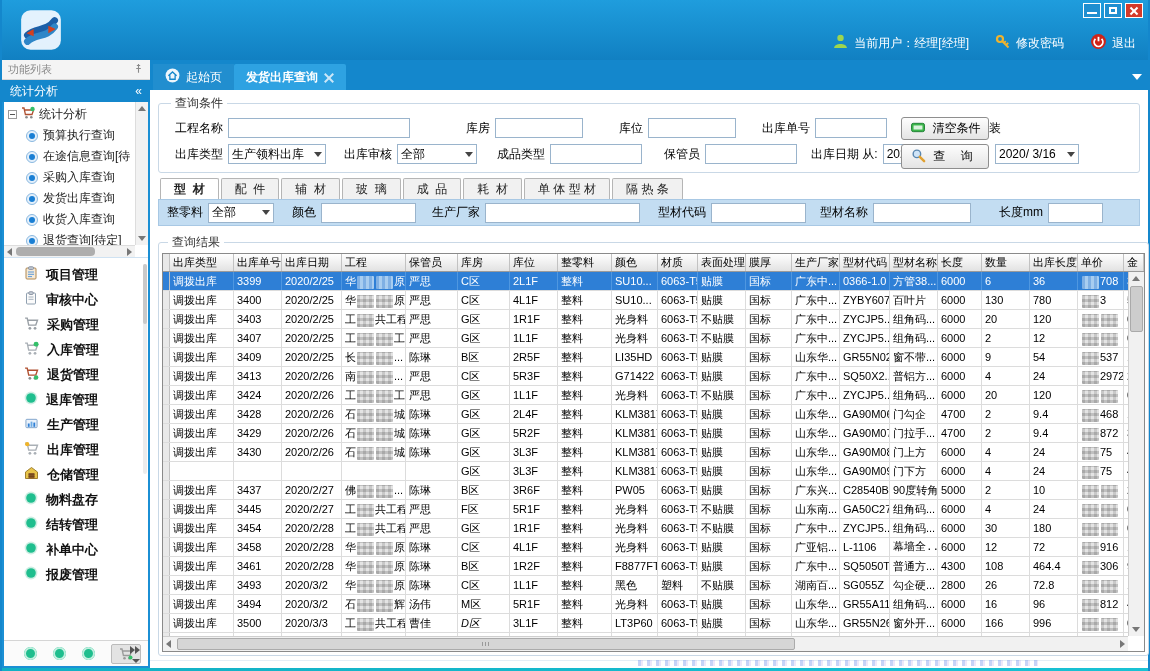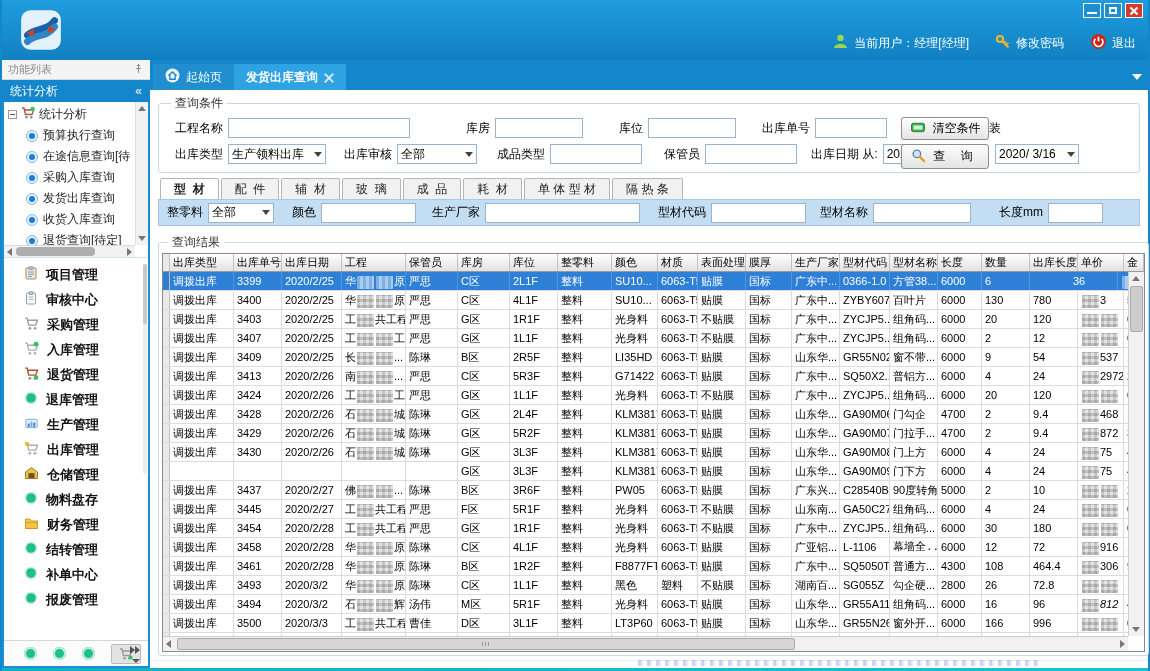--- a/index.html
+++ b/index.html
@@ -333,27 +333,20 @@
               <span>仓储管理</span>
             </div>
             <div class="menu-item">
               <span><svg viewBox="0 0 14 14" width="14" height="14">
                   <circle cx="7" cy="7" r="6.4" fill="#cdeee3"></circle>
                   <circle cx="7" cy="7" r="4.8" fill="#1fbe8e"></circle>
                 </svg></span>
               <span>物料盘存</span>
             </div>
             <div class="menu-item">
-              <span><svg viewBox="0 0 14 14" width="15" height="14">
-                  <path d="M1 3 h4.2 l1.5 2 H13 v7.5 H1 Z" fill="#f5c542" stroke="#c89a20"></path>
-                  <path d="M1 6.5 h12" stroke="#c89a20" stroke-width=".7"></path>
-                </svg></span>
-              <span>财务管理</span>
-            </div>
-            <div class="menu-item">
               <span><svg viewBox="0 0 14 14" width="14" height="14">
                   <circle cx="7" cy="7" r="6.4" fill="#cdeee3"></circle>
                   <circle cx="7" cy="7" r="4.8" fill="#1fbe8e"></circle>
                 </svg></span>
               <span>结转管理</span>
             </div>
             <div class="menu-item">
               <span><svg viewBox="0 0 14 14" width="14" height="14">
                   <circle cx="7" cy="7" r="6.4" fill="#cdeee3"></circle>
                   <circle cx="7" cy="7" r="4.8" fill="#1fbe8e"></circle>
@@ -533,21 +526,21 @@
                   <span class="cell" style="width: 54px;">整料</span>
                   <span class="cell" style="width: 46px;">SU10...</span>
                   <span class="cell" style="width: 40px;">6063-T5</span>
                   <span class="cell" style="width: 48px;">贴膜</span>
                   <span class="cell" style="width: 46px;">国标</span>
                   <span class="cell" style="width: 48px;">广东中...</span>
                   <span class="cell" style="width: 50px;">0366-1.0</span>
                   <span class="cell" style="width: 48px;">方管38...</span>
                   <span class="cell" style="width: 44px;">6000</span>
                   <span class="cell" style="width: 48px;">6</span>
-                  <span class="cell" style="width: 48px; margin-left: 40px;">36</span>
+                  <span class="cell" style="width: 48px;">36</span>
                   <span class="cell" style="width: 46px;"><span class="mz"></span>708</span>
                   <span class="cell" style="width: 20px;">308</span>
                 </div>
                 <div class="g-row">
                   <span class="stub"></span>
                   <span class="cell" style="width: 64px;">调拨出库</span>
                   <span class="cell" style="width: 48px;">3400</span>
                   <span class="cell" style="width: 60px;">2020/2/25</span>
                   <span class="cell" style="width: 64px;">华<span class="mz"></span><span class="mz"></span>原...</span>
                   <span class="cell" style="width: 52px;">严思</span>
@@ -925,31 +918,31 @@
                   <span class="cell" style="width: 46px;">光身料</span>
                   <span class="cell" style="width: 40px;">6063-T5</span>
                   <span class="cell" style="width: 48px;">贴膜</span>
                   <span class="cell" style="width: 46px;">国标</span>
                   <span class="cell" style="width: 48px;">山东华...</span>
                   <span class="cell" style="width: 50px;">GR55A11</span>
                   <span class="cell" style="width: 48px;">组角码...</span>
                   <span class="cell" style="width: 44px;">6000</span>
                   <span class="cell" style="width: 48px;">16</span>
                   <span class="cell" style="width: 48px;">96</span>
-                  <span class="cell" style="width: 46px; font-style: italic;"><span class="mz"></span>812</span>
+                  <span class="cell" style="width: 46px;"><span class="mz"></span>812</span>
                   <span class="cell" style="width: 20px;">411</span>
                 </div>
                 <div class="g-row">
                   <span class="stub"></span>
                   <span class="cell" style="width: 64px;">调拨出库</span>
                   <span class="cell" style="width: 48px;">3500</span>
                   <span class="cell" style="width: 60px;">2020/3/3</span>
                   <span class="cell" style="width: 64px;">工<span class="mz"></span>共工程</span>
                   <span class="cell" style="width: 52px;">曹佳</span>
-                  <span class="cell" style="width: 52px;">D区</span>
+                  <span class="cell" style="width: 52px; font-style: italic;">D区</span>
                   <span class="cell" style="width: 48px;">3L1F</span>
                   <span class="cell" style="width: 54px;">整料</span>
                   <span class="cell" style="width: 46px;">LT3P60</span>
                   <span class="cell" style="width: 40px;">6063-T5</span>
                   <span class="cell" style="width: 48px;">贴膜</span>
                   <span class="cell" style="width: 46px;">国标</span>
                   <span class="cell" style="width: 48px;">山东华...</span>
                   <span class="cell" style="width: 50px;">GR55N26</span>
                   <span class="cell" style="width: 48px;">窗外开...</span>
                   <span class="cell" style="width: 44px;">6000</span>

